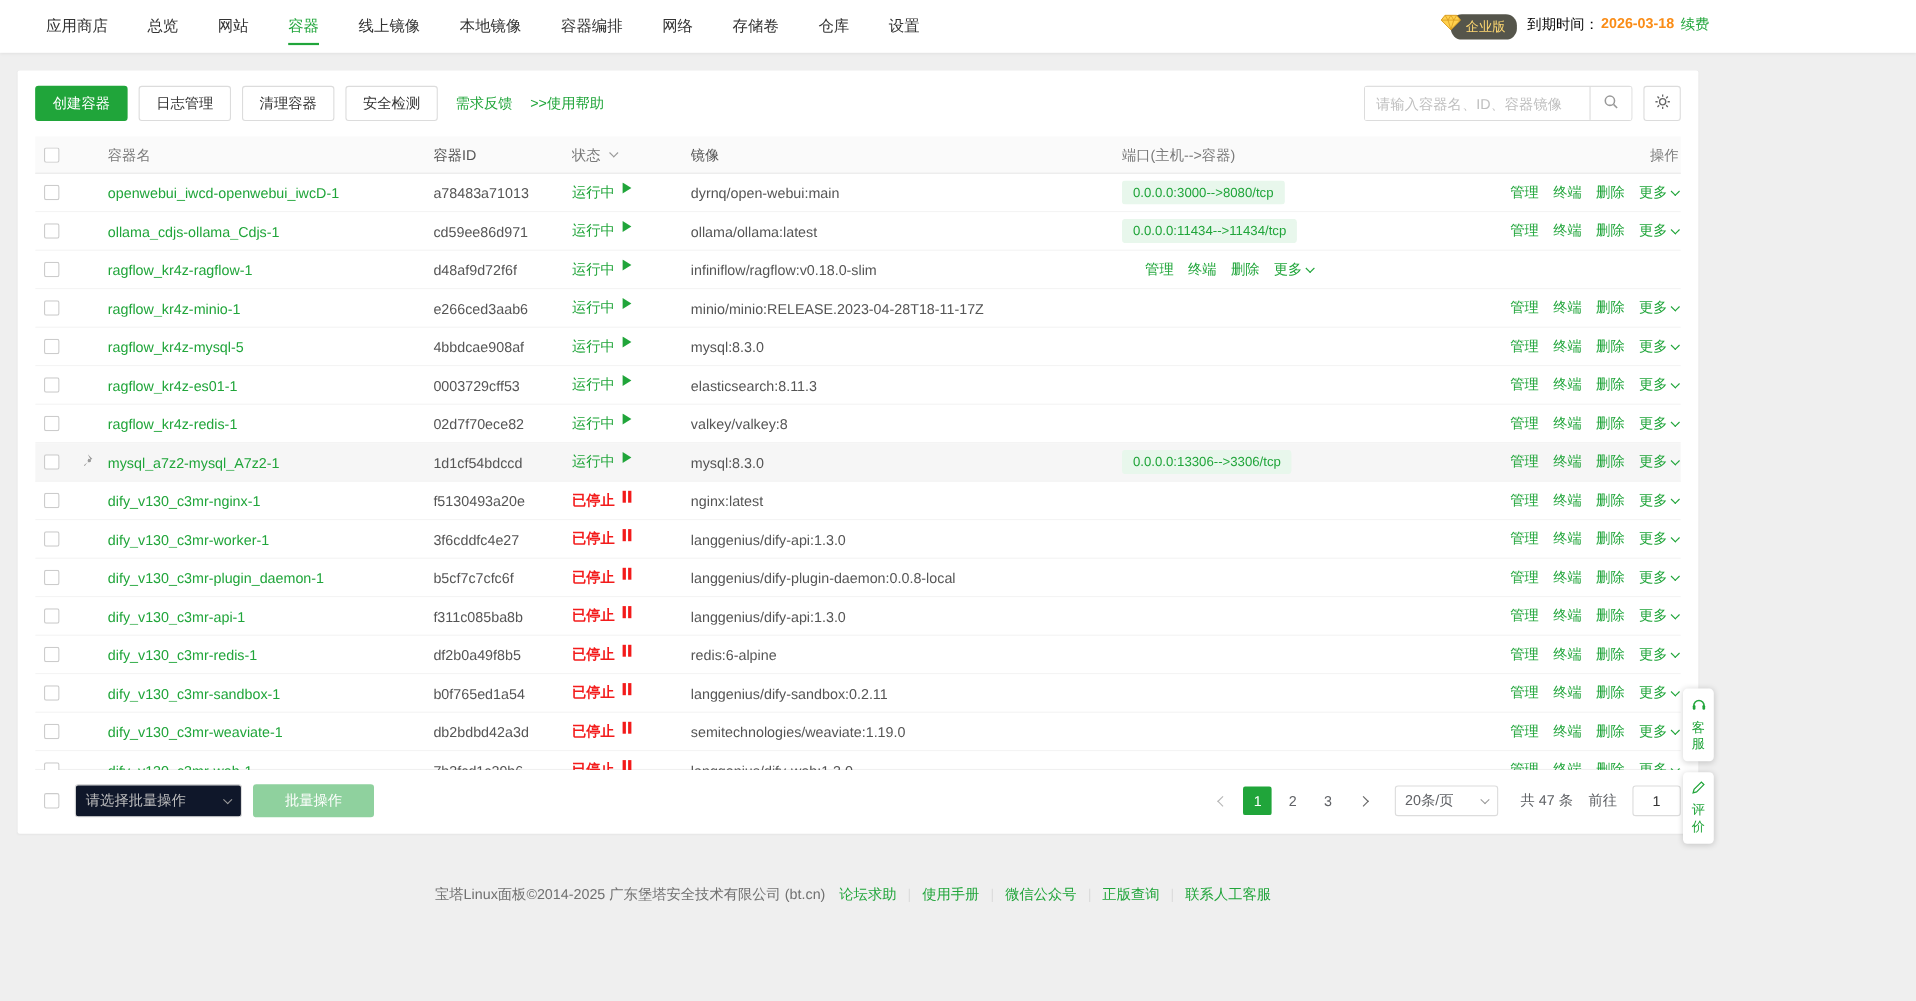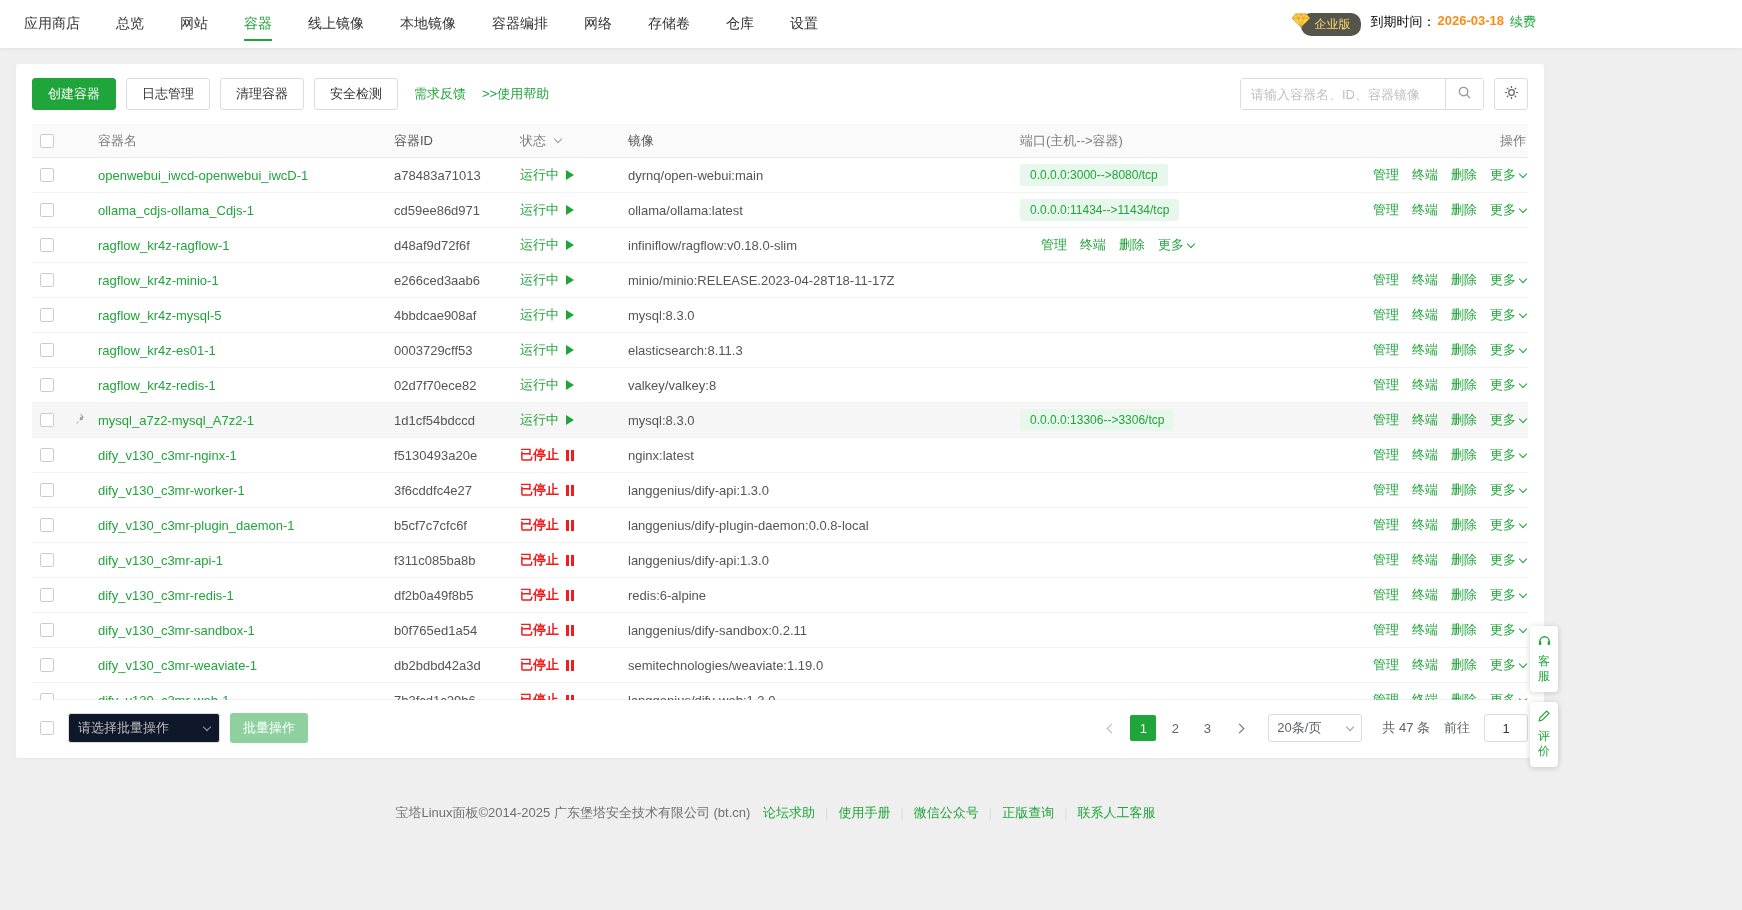--- a/index.html
+++ b/index.html
@@ -8,21 +8,21 @@
     --orange:#fa8c16;
     --border:#dcdcdc;
     --rowline:#f2f2f2;
   }
   *{margin:0;padding:0;box-sizing:border-box;}
   html,body{width:1742px;height:910px;overflow:hidden;}
   body{background:#efefef;font-family:"Liberation Sans","DejaVu Sans",sans-serif;font-size:13px;color:#333;position:relative;}
   a{text-decoration:none;cursor:pointer;}
 
   
-  .topnav{height:48px;background:#fff;box-shadow:0 1px 3px rgba(0,0,0,.06);}
+  .topnav{height:48px;background:#fff;box-shadow:0 1px 3px rgba(0,0,0,.06);padding-left:18px;}
   .topnav-inner{width:1560px;height:100%;display:flex;align-items:center;padding:0 24px;}
   .nav-items{display:flex;gap:36px;height:100%;align-items:center;}
   .nav-item{font-size:14px;color:#333;cursor:pointer;position:relative;height:100%;display:flex;align-items:center;}
   .nav-item.active{color:var(--g);}
   .nav-item.active::after{content:"";position:absolute;left:50%;transform:translateX(-50%);bottom:7px;width:28px;height:2px;background:var(--g);}
   .nav-right{margin-left:auto;display:flex;align-items:flex-start;font-size:13px;}
   .diamond-icon{display:inline-flex;margin-right:-9px;position:relative;z-index:2;}
   .license-badge{background:#55554b;color:#ffd871;font-size:12px;padding:3px 10px 3px 14px;border-radius:10px;margin-right:10px;}
   .expiry-label{color:#000000;}
   .expiry-date{color:var(--orange);font-weight:bold;margin:0 6px 0 2px;}
@@ -47,21 +47,21 @@
   
   .thead{display:flex;align-items:center;height:34px;background:#fafafa;border-bottom:1px solid #e9e9e9;color:#7a7a7a;font-size:13px;}
   .trow{display:flex;align-items:center;height:35px;border-bottom:1px solid var(--rowline);font-size:13px;background:#fff;}
   .trow.pinned{background:#f6f6f6;}
   .rows-wrap{height:542px;overflow:hidden;}
   .cell{padding-right:10px;white-space:nowrap;overflow:hidden;text-overflow:ellipsis;}
   .c-check{width:40px;flex:none;display:flex;align-items:center;padding-left:8px;}
   .c-pin{width:26px;flex:none;display:flex;align-items:center;}
   .c-name{width:296px;flex:none;}
   .c-id{width:126px;flex:none;color:#555;}
-  .c-status{width:108px;flex:none;display:flex;align-items:center;gap:7px;}
+  .c-status{width:108px;flex:none;display:flex;align-items:flex-start;gap:7px;}
   .c-image{width:392px;flex:none;color:#555;}
   .c-ports{flex:1;display:flex;align-items:center;gap:8px;overflow:hidden;}
   .c-actions{width:176px;flex:none;display:flex;justify-content:flex-end;align-items:center;gap:13px;padding-right:2px;}
   .checkbox{width:14px;height:14px;border:1px solid #ccc;border-radius:2px;background:#fff;display:inline-block;cursor:pointer;}
   .name-link{color:var(--g);}
   .st-label{font-size:13px;}
   .c-status.running .st-label{color:var(--g);}
   .c-status.stopped .st-label{color:var(--r);font-weight:bold;}
   .play{width:0;height:0;border-left:8px solid var(--g);border-top:5px solid transparent;border-bottom:5px solid transparent;cursor:pointer;}
   .pause{display:inline-flex;gap:2.5px;cursor:pointer;}
@@ -70,21 +70,21 @@
   .act{color:var(--g);font-size:13px;display:inline-flex;align-items:center;}
   .caret{display:inline-block;width:6px;height:6px;border-right:1.3px solid currentColor;border-bottom:1.3px solid currentColor;transform:rotate(45deg);margin-left:4px;margin-top:-3px;}
   .caret-gray{color:#9a9a9a;}
   .th-actions{justify-content:flex-end;color:#7a7a7a;}
   .th-status{display:flex;align-items:center;gap:5px;cursor:pointer;}
 
   
   .bottombar{display:flex;align-items:center;padding:13px 0 15px;border-top:1px solid #f0f0f0;margin-top:-1px;}
   .bottom-check{margin-left:8px;}
   .batch-select{width:152px;height:30px;border:1px solid var(--border);border-radius:3px;display:flex;align-items:center;justify-content:space-between;padding:0 9px;color:#bfbfbf;margin-left:14px;cursor:pointer;background:#0f172a;}
-  .btn-batch{background:#8fd19e;border:none;color:#fff;height:30px;padding:0 13px;border-radius:3px;margin-left:10px;cursor:pointer;font-family:inherit;font-size:13px;}
+  .btn-batch{background:#8fd19e;border:none;color:#fff;height:30px;padding:0 29px;border-radius:3px;margin-left:10px;cursor:pointer;font-family:inherit;font-size:13px;}
   .pager{margin-left:auto;display:flex;align-items:center;gap:6px;}
   .page-chevron{width:26px;height:26px;display:flex;align-items:center;justify-content:center;cursor:pointer;}
   .chev{display:inline-block;width:7px;height:7px;border-right:1.5px solid #b6b6b6;border-bottom:1.5px solid #b6b6b6;}
   .chev.left{transform:rotate(135deg);}
   .chev.right{transform:rotate(-45deg);border-color:#666;}
   .page-btn{min-width:26px;height:26px;display:flex;align-items:center;justify-content:center;border-radius:2px;color:#606266;cursor:pointer;font-size:13px;}
   .page-btn.current{background:var(--g);color:#fff;}
   .size-select{width:94px;height:28px;border:1px solid var(--border);border-radius:3px;display:flex;align-items:center;justify-content:space-between;padding:0 8px;color:#606266;margin-left:10px;cursor:pointer;background:#fff;}
   .total-text{color:#606266;margin-left:14px;}
   .goto-label{color:#606266;margin-left:8px;}

